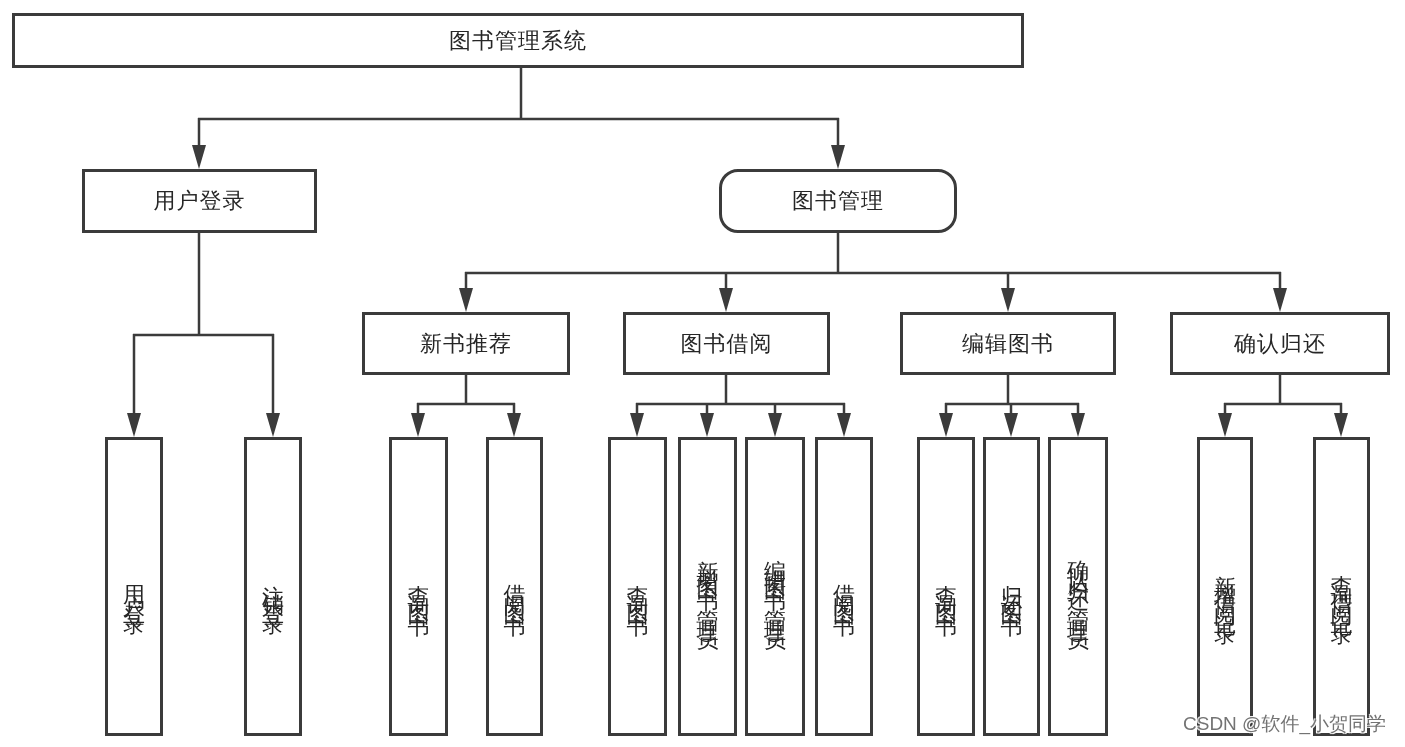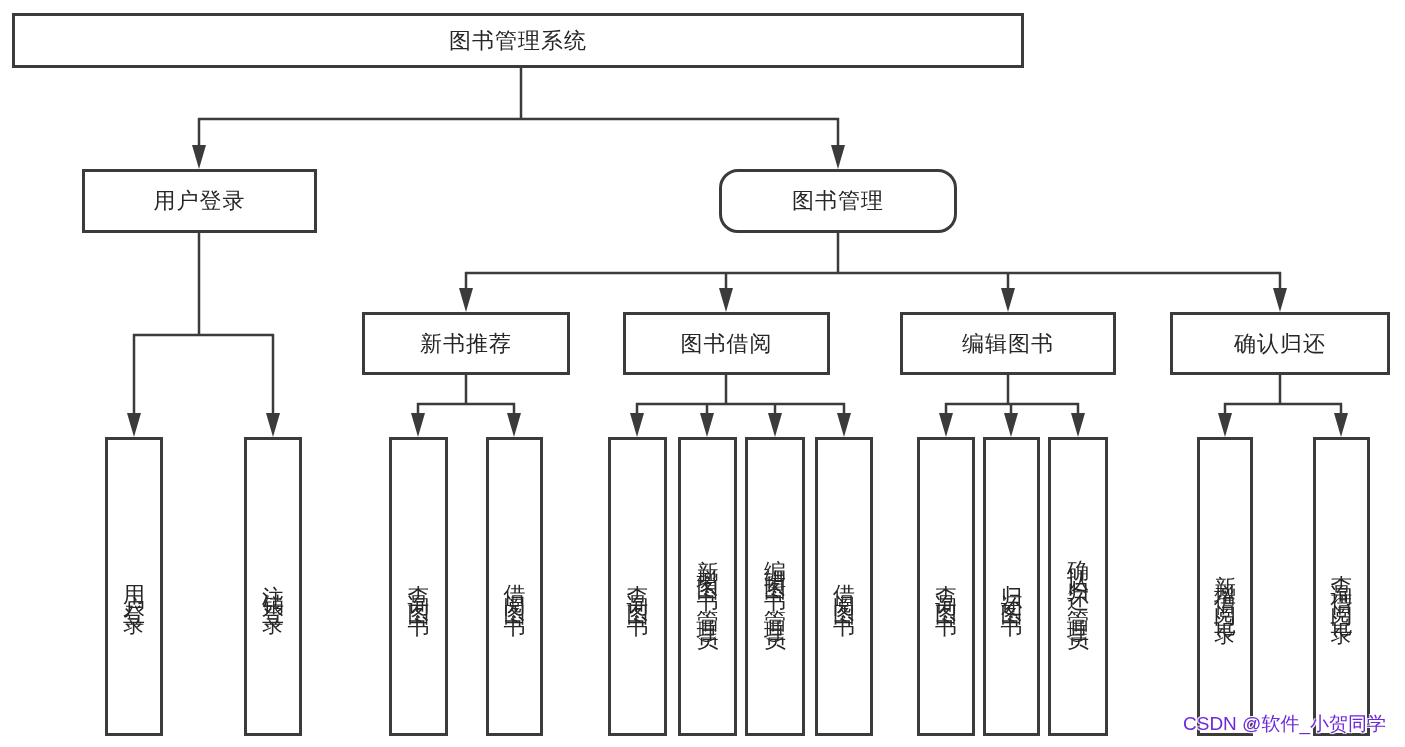--- a/index.html
+++ b/index.html
@@ -34,21 +34,21 @@
     letter-spacing:10px;
     line-height:1;
     color:#262626;
     white-space:nowrap;
   }
   .watermark{
     position:absolute;
     left:1183px;top:711px;
     z-index:5;
     font-size:19px;
-    color:#6d28d9;
+    color:#737373;
     text-shadow:1px 1px 0 rgba(255,255,255,.95), -1px -1px 0 rgba(255,255,255,.85), 1px -1px 0 rgba(255,255,255,.85), -1px 1px 0 rgba(255,255,255,.85);
     white-space:nowrap;
   }
 </style>
 </head>
 <body>
 
 <div class="stage">
 
   <svg class="connector-overlay" width="1405" height="747" viewBox="0 0 1405 747">

